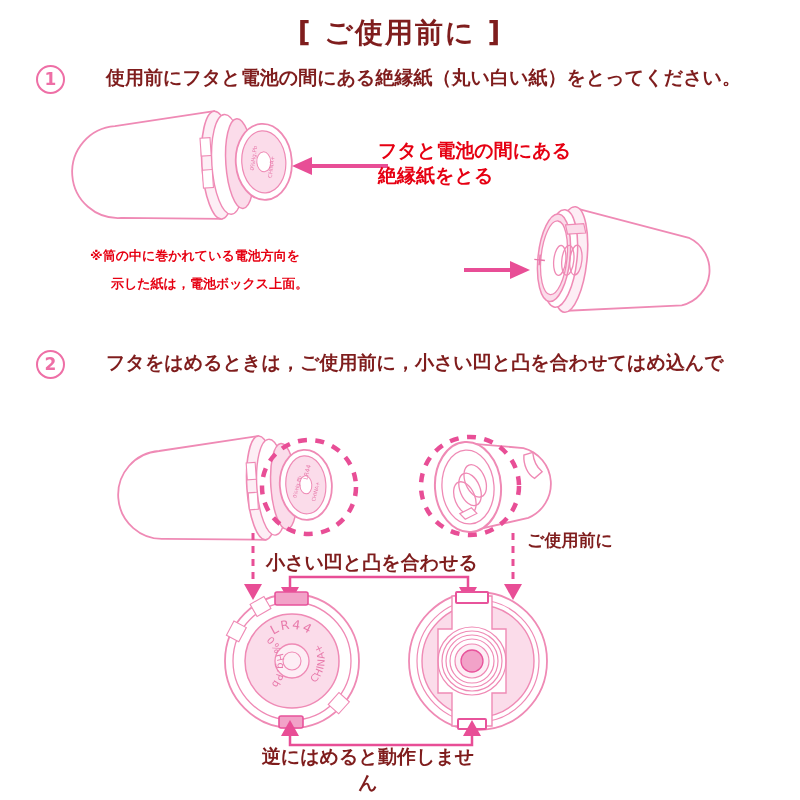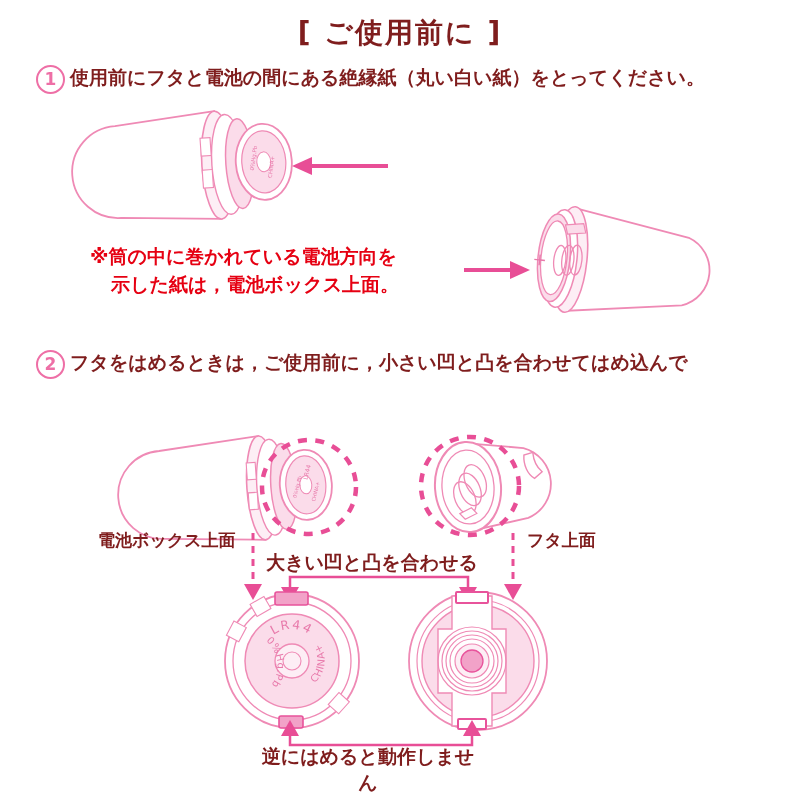--- a/index.html
+++ b/index.html
@@ -5,24 +5,24 @@
   html,body{margin:0;padding:0;background:#fff;}
   #stage{position:relative;width:800px;height:800px;background:#fff;overflow:hidden;
          font-family:"DejaVu Sans","Liberation Sans",sans-serif;}
   .abs{position:absolute;}
   .pink{color:#7f1d1d;font-weight:bold;}
   .red{color:#e60012;font-weight:bold;}
   #title{left:0;right:0;top:14px;text-align:center;font-size:28px;letter-spacing:2px;}
   .step{display:flex;align-items:flex-start;}
   .stepnum{flex:0 0 auto;width:25px;height:25px;border:2px solid #ee6fa6;border-radius:50%;
            text-align:center;font-size:17px;line-height:25px;color:#ee6fa6;font-weight:bold;margin-right:5px;margin-top:1px;}
-  .steptext{font-size:19px;line-height:27px;}
+  .steptext{font-size:19px;line-height:27px;margin-left:36px;}
   .steptext .cont{padding-left:18px;}
   #callout1{left:378px;top:138px;font-size:19px;line-height:25px;}
-  #warning{left:90px;top:242px;font-size:19px;line-height:28px;}
+  #warning{left:90px;top:242px;font-size:13px;line-height:28px;}
   #warning .cont{padding-left:21px;}
   .small-label{font-size:17px;}
   .align-label{font-size:19px;text-align:center;}
   svg{position:absolute;left:0;top:0;}
   svg text{font-family:"DejaVu Sans","Liberation Sans",sans-serif;}
 </style>
 </head>
 <body>
 
 <div id="stage">
@@ -166,34 +166,37 @@
 
   <div id="title" class="abs pink">[ ご使用前に ]</div>
 
   <div class="abs step" style="left:36px;top:64px;">
     <div class="stepnum">1</div>
     <div class="steptext pink">
       <div>使用前にフタと電池の間にある絶縁紙（丸い白い紙）をとってください。</div>
     </div>
   </div>
 
+  <div id="callout1" class="abs red">
+    <div>フタと電池の間にある</div>
+    <div>絶縁紙をとる</div>
+  </div>
 
   <div id="warning" class="abs red">
     <div>※筒の中に巻かれている電池方向を</div>
     <div class="cont">示した紙は，電池ボックス上面。</div>
   </div>
 
   <div class="abs step" style="left:36px;top:349px;">
     <div class="stepnum">2</div>
     <div class="steptext pink">
       <div>フタをはめるときは，ご使用前に，小さい凹と凸を合わせてはめ込んで</div>
     </div>
   </div>
 
-  <div class="abs pink small-label" style="left:98px;top:529px;">電池ボックス上面</div>
-
-  <div class="abs pink small-label" style="left:527px;top:529px;">フタ上面</div>
-
-  <div class="abs pink align-label" style="left:262px;width:220px;top:550px;">大きい凹と凸を合わせる</div>
+
+  <div class="abs pink small-label" style="left:527px;top:529px;">ご使用前に</div>
+
+  <div class="abs pink align-label" style="left:262px;width:220px;top:550px;">小さい凹と凸を合わせる</div>
 
   <div class="abs pink align-label" style="left:258px;width:220px;top:744px;">逆にはめると動作しません</div>
 
 </div>
 
 </body></html>

